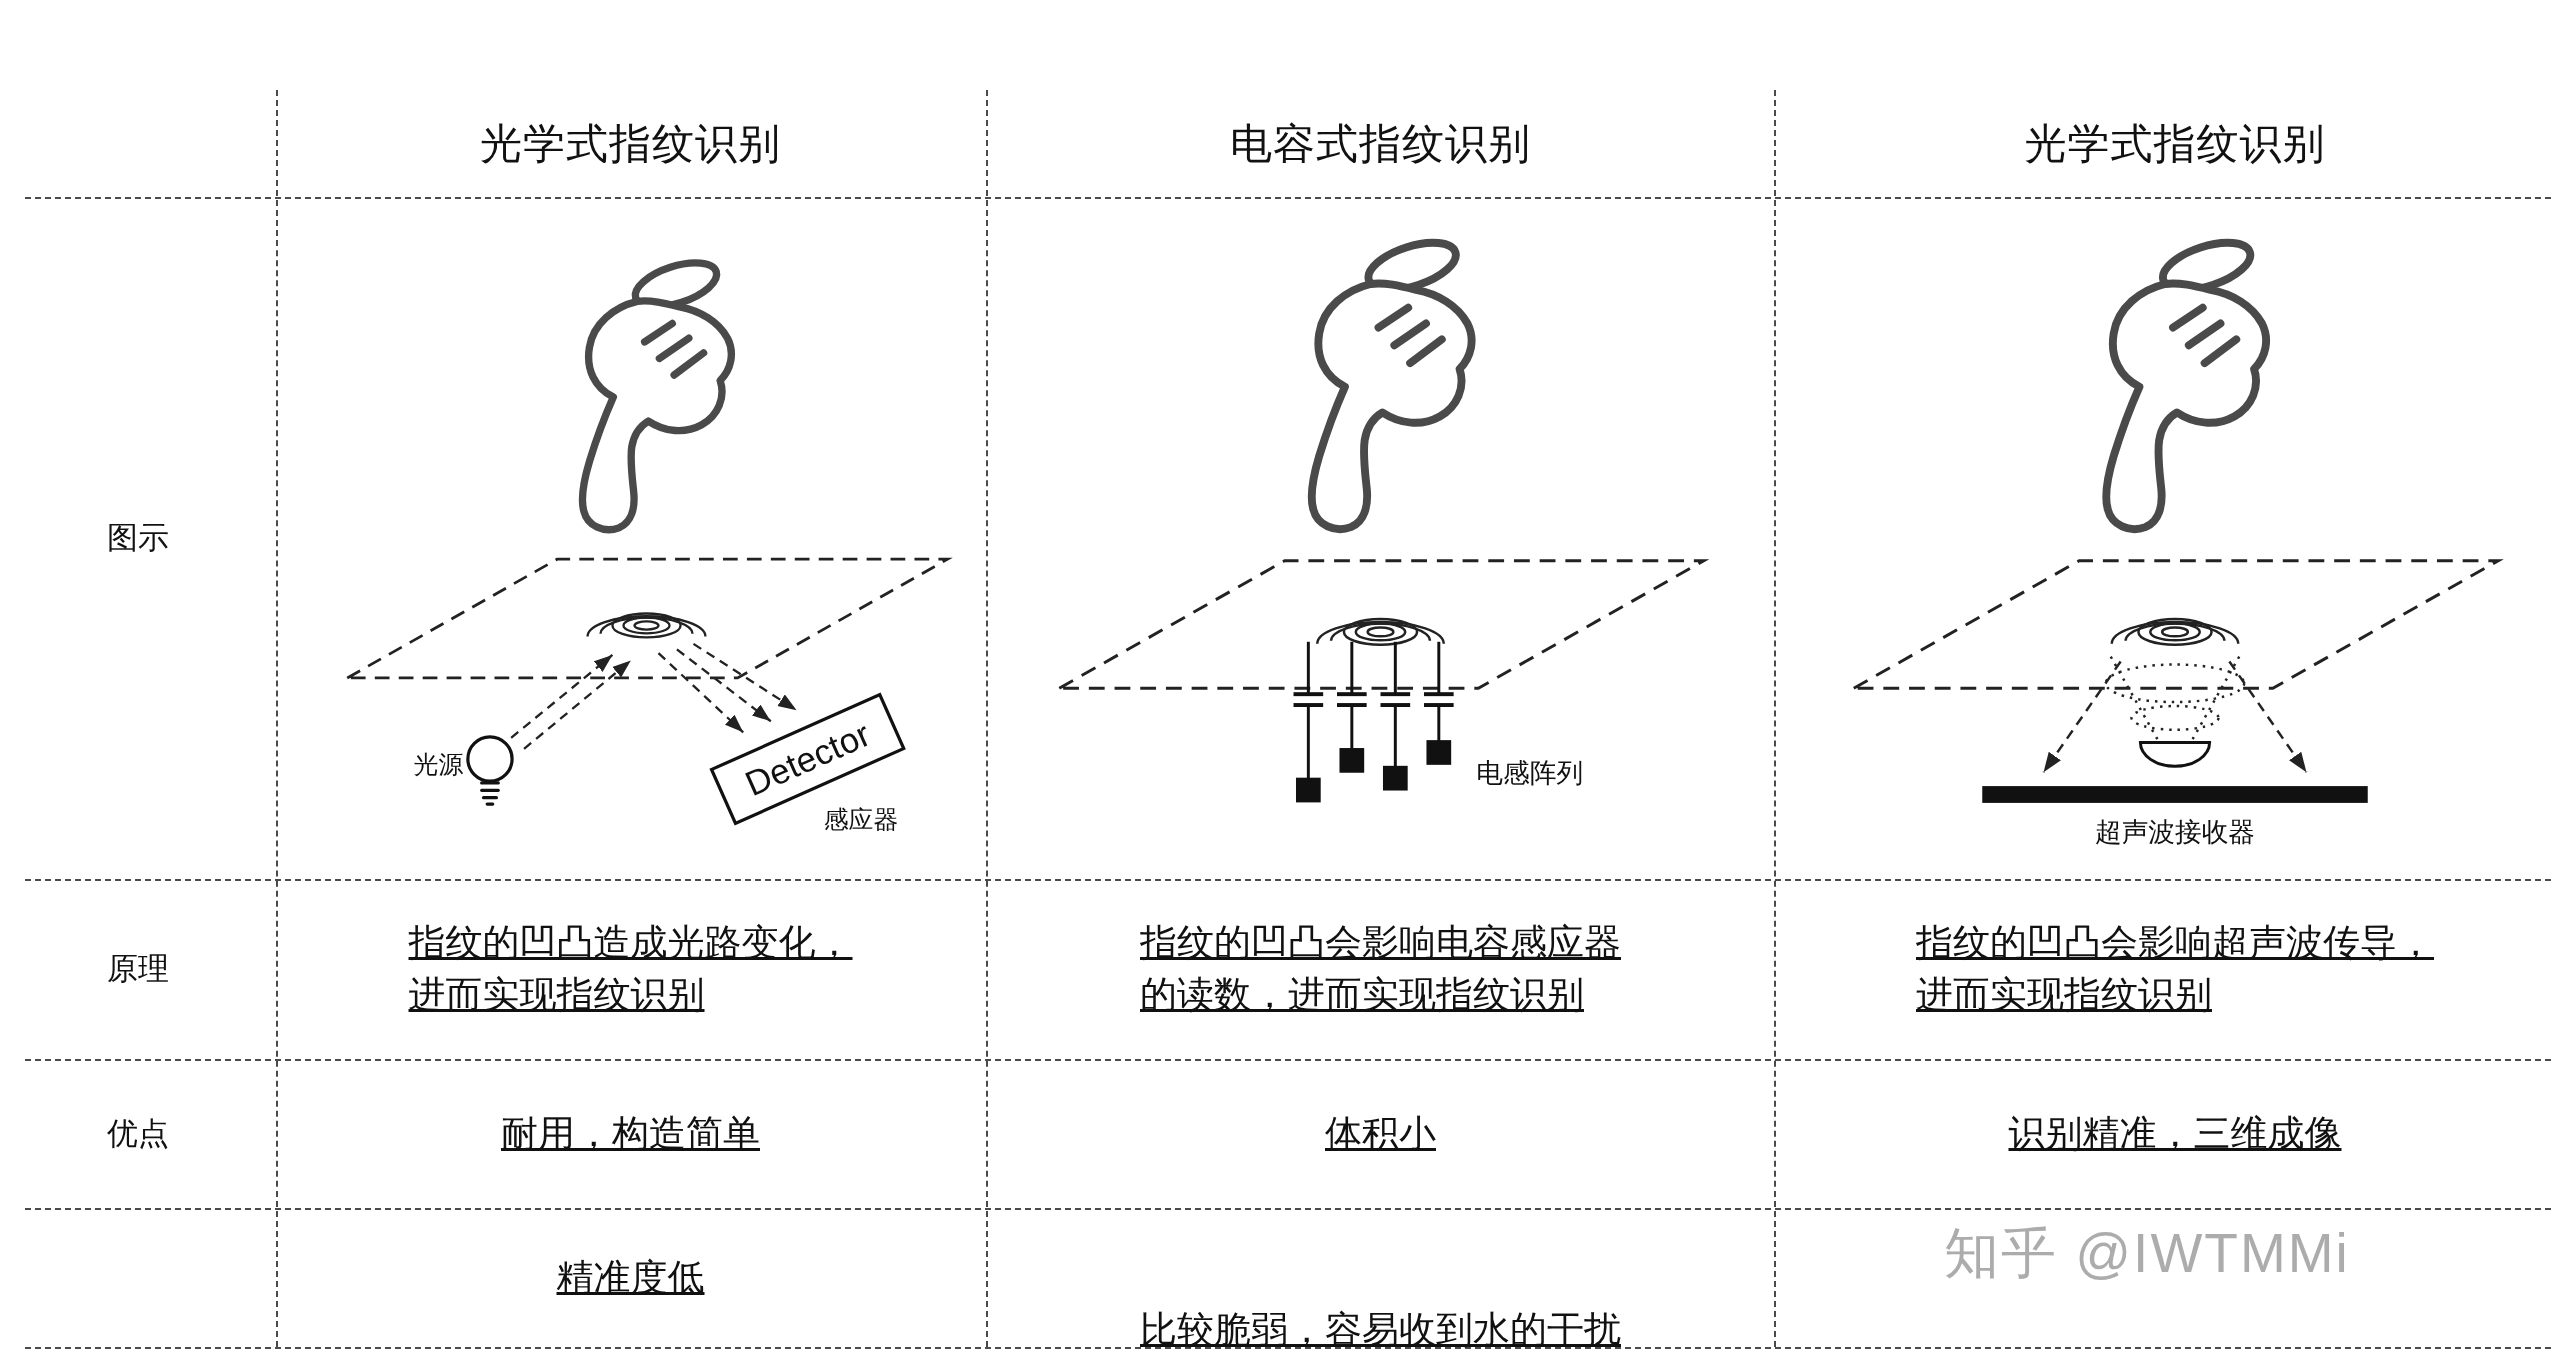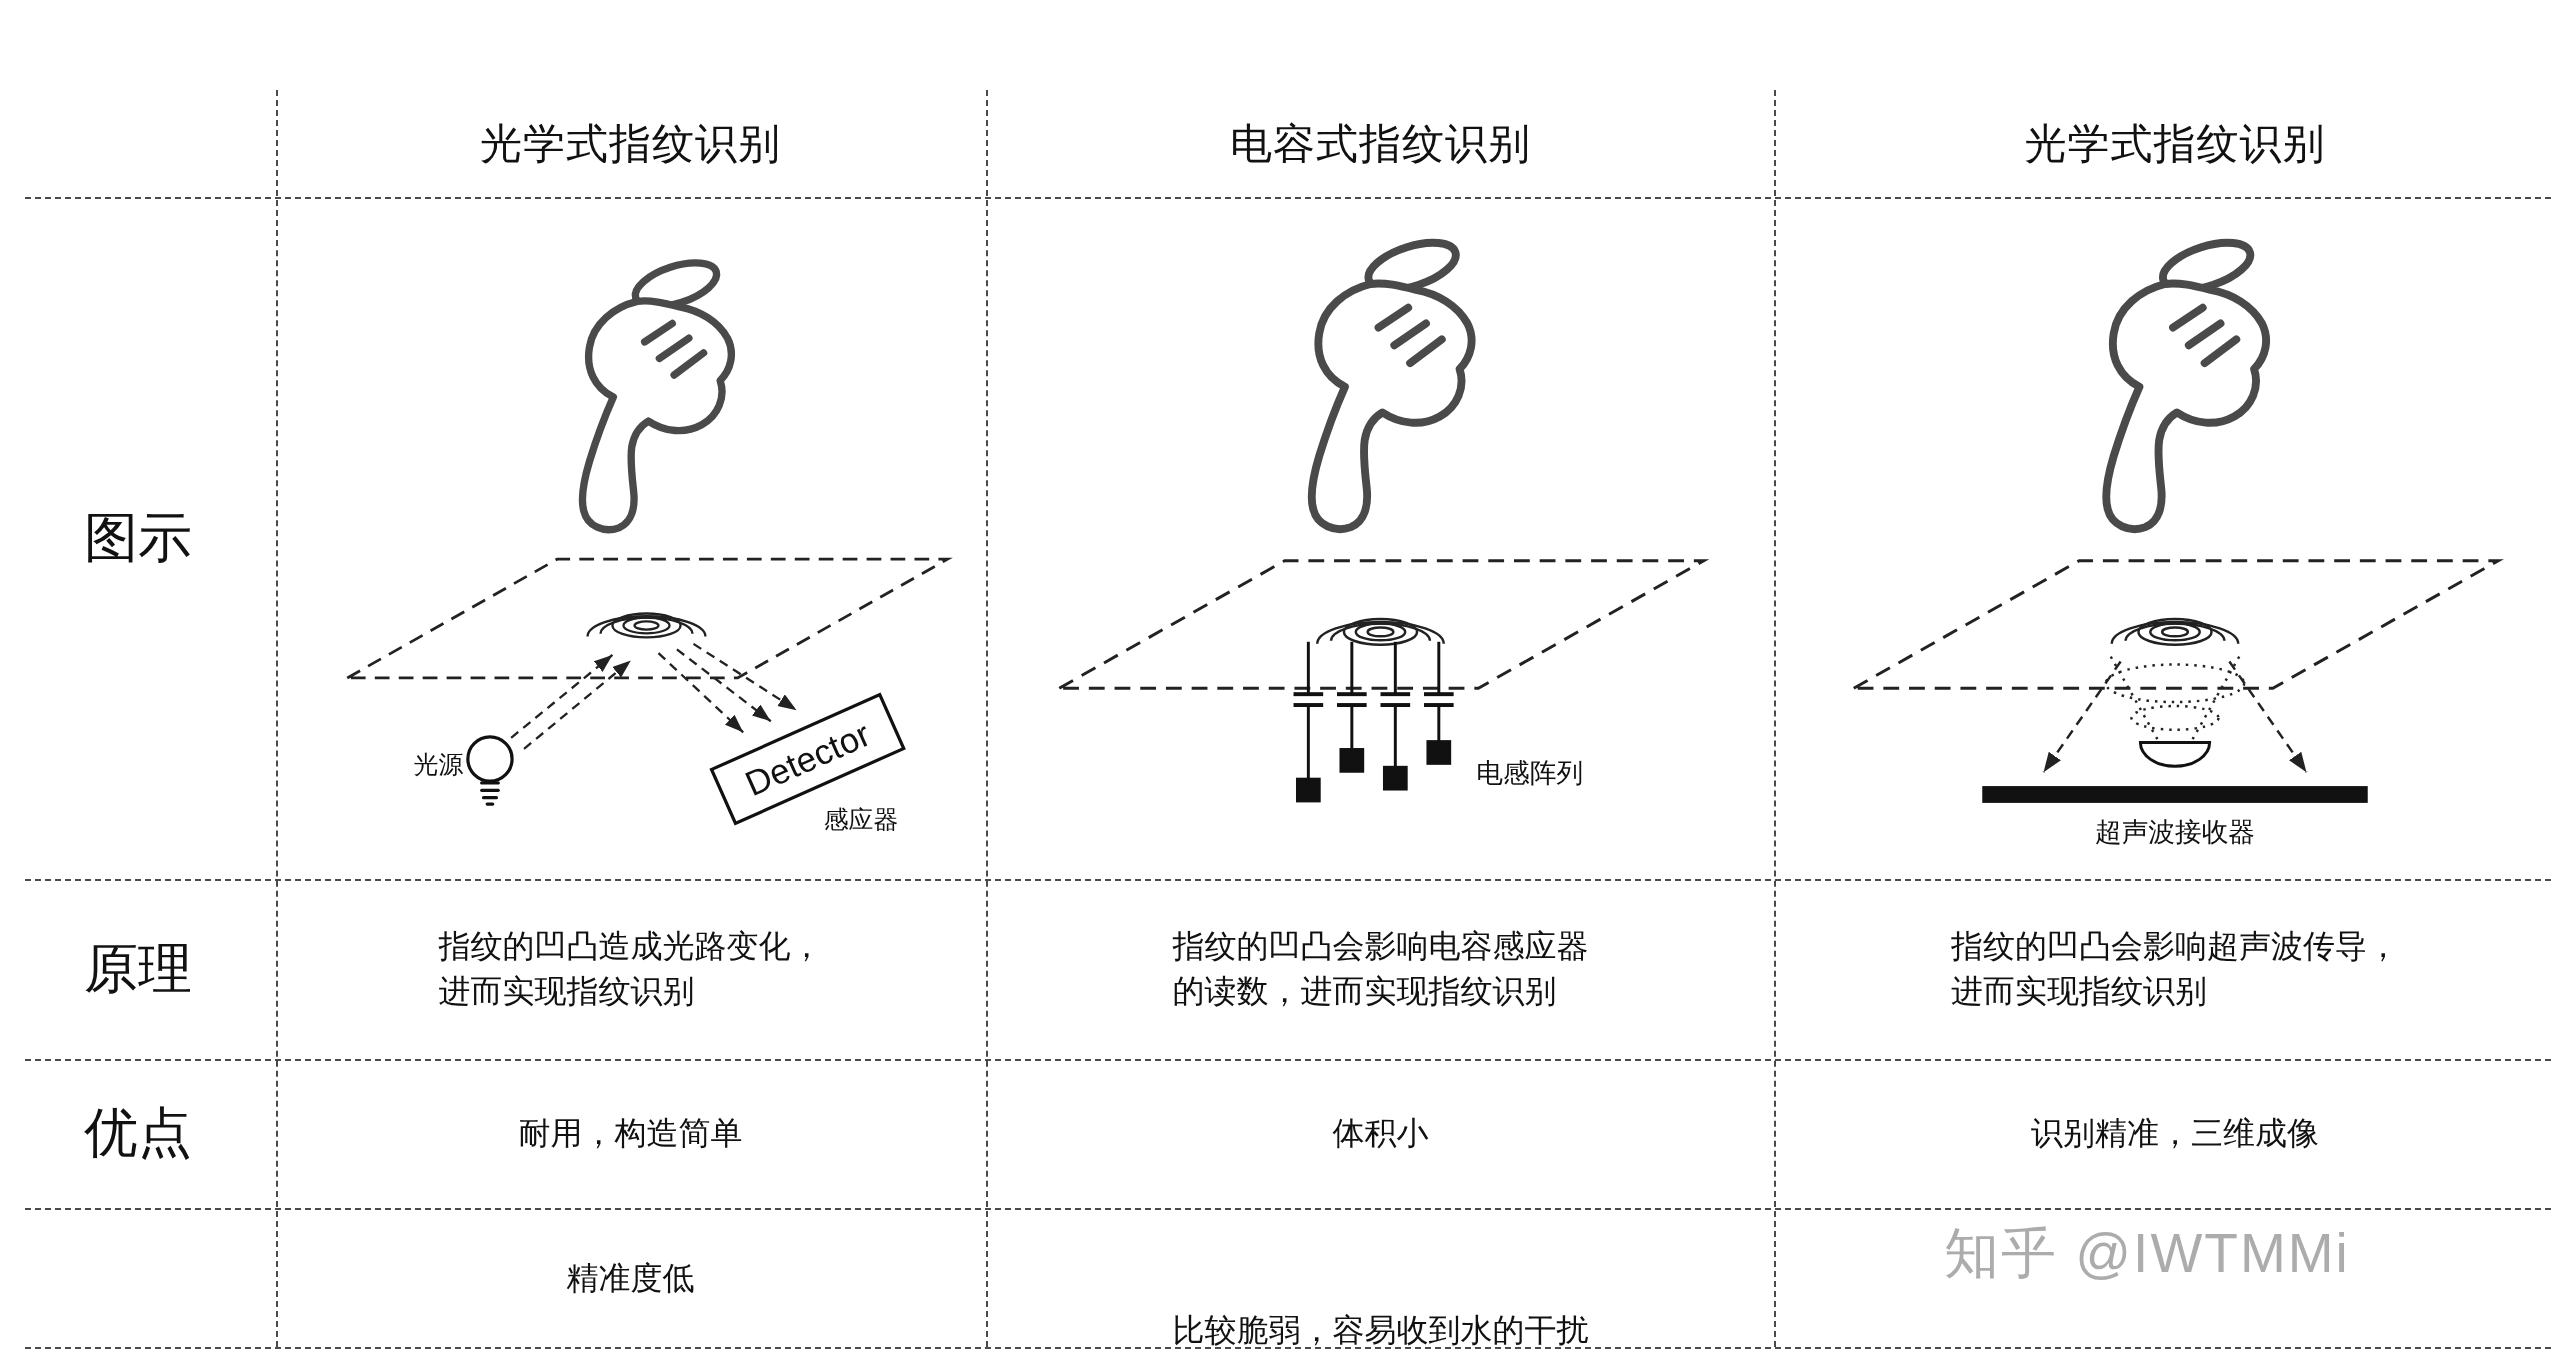--- a/index.html
+++ b/index.html
@@ -8,22 +8,22 @@
     width:2576px;height:1351px;
     background:#ffffff;
     font-family:"Liberation Sans","DejaVu Sans",sans-serif;
     color:#111;
     overflow:hidden;
   }
   .h-line{position:absolute;left:25px;width:2526px;height:0;border-top:2px dashed #4a4a4a;}
   .v-line{position:absolute;top:90px;height:1257px;width:0;border-left:2px dashed #4a4a4a;}
   .cell{position:absolute;display:flex;align-items:center;justify-content:center;text-align:left;}
   .header-cell{font-size:42px;letter-spacing:1px;}
-  .row-label{font-size:54px;}
-  .body-text{font-size:32px;line-height:1.4;}
+  .row-label{font-size:31px;}
+  .body-text{font-size:37px;line-height:1.4;text-decoration:underline;}
   .illus{position:absolute;}
   .illus svg{width:100%;height:100%;display:block;}
   svg text{font-family:"Liberation Sans","DejaVu Sans",sans-serif;fill:#111;}
   .watermark{
     position:absolute;left:1932px;top:1217px;
     font-size:55px;color:rgba(158,158,158,0.85);
     letter-spacing:2px;white-space:nowrap;z-index:5;margin-left:12px;
   }
 </style>
 </head>

